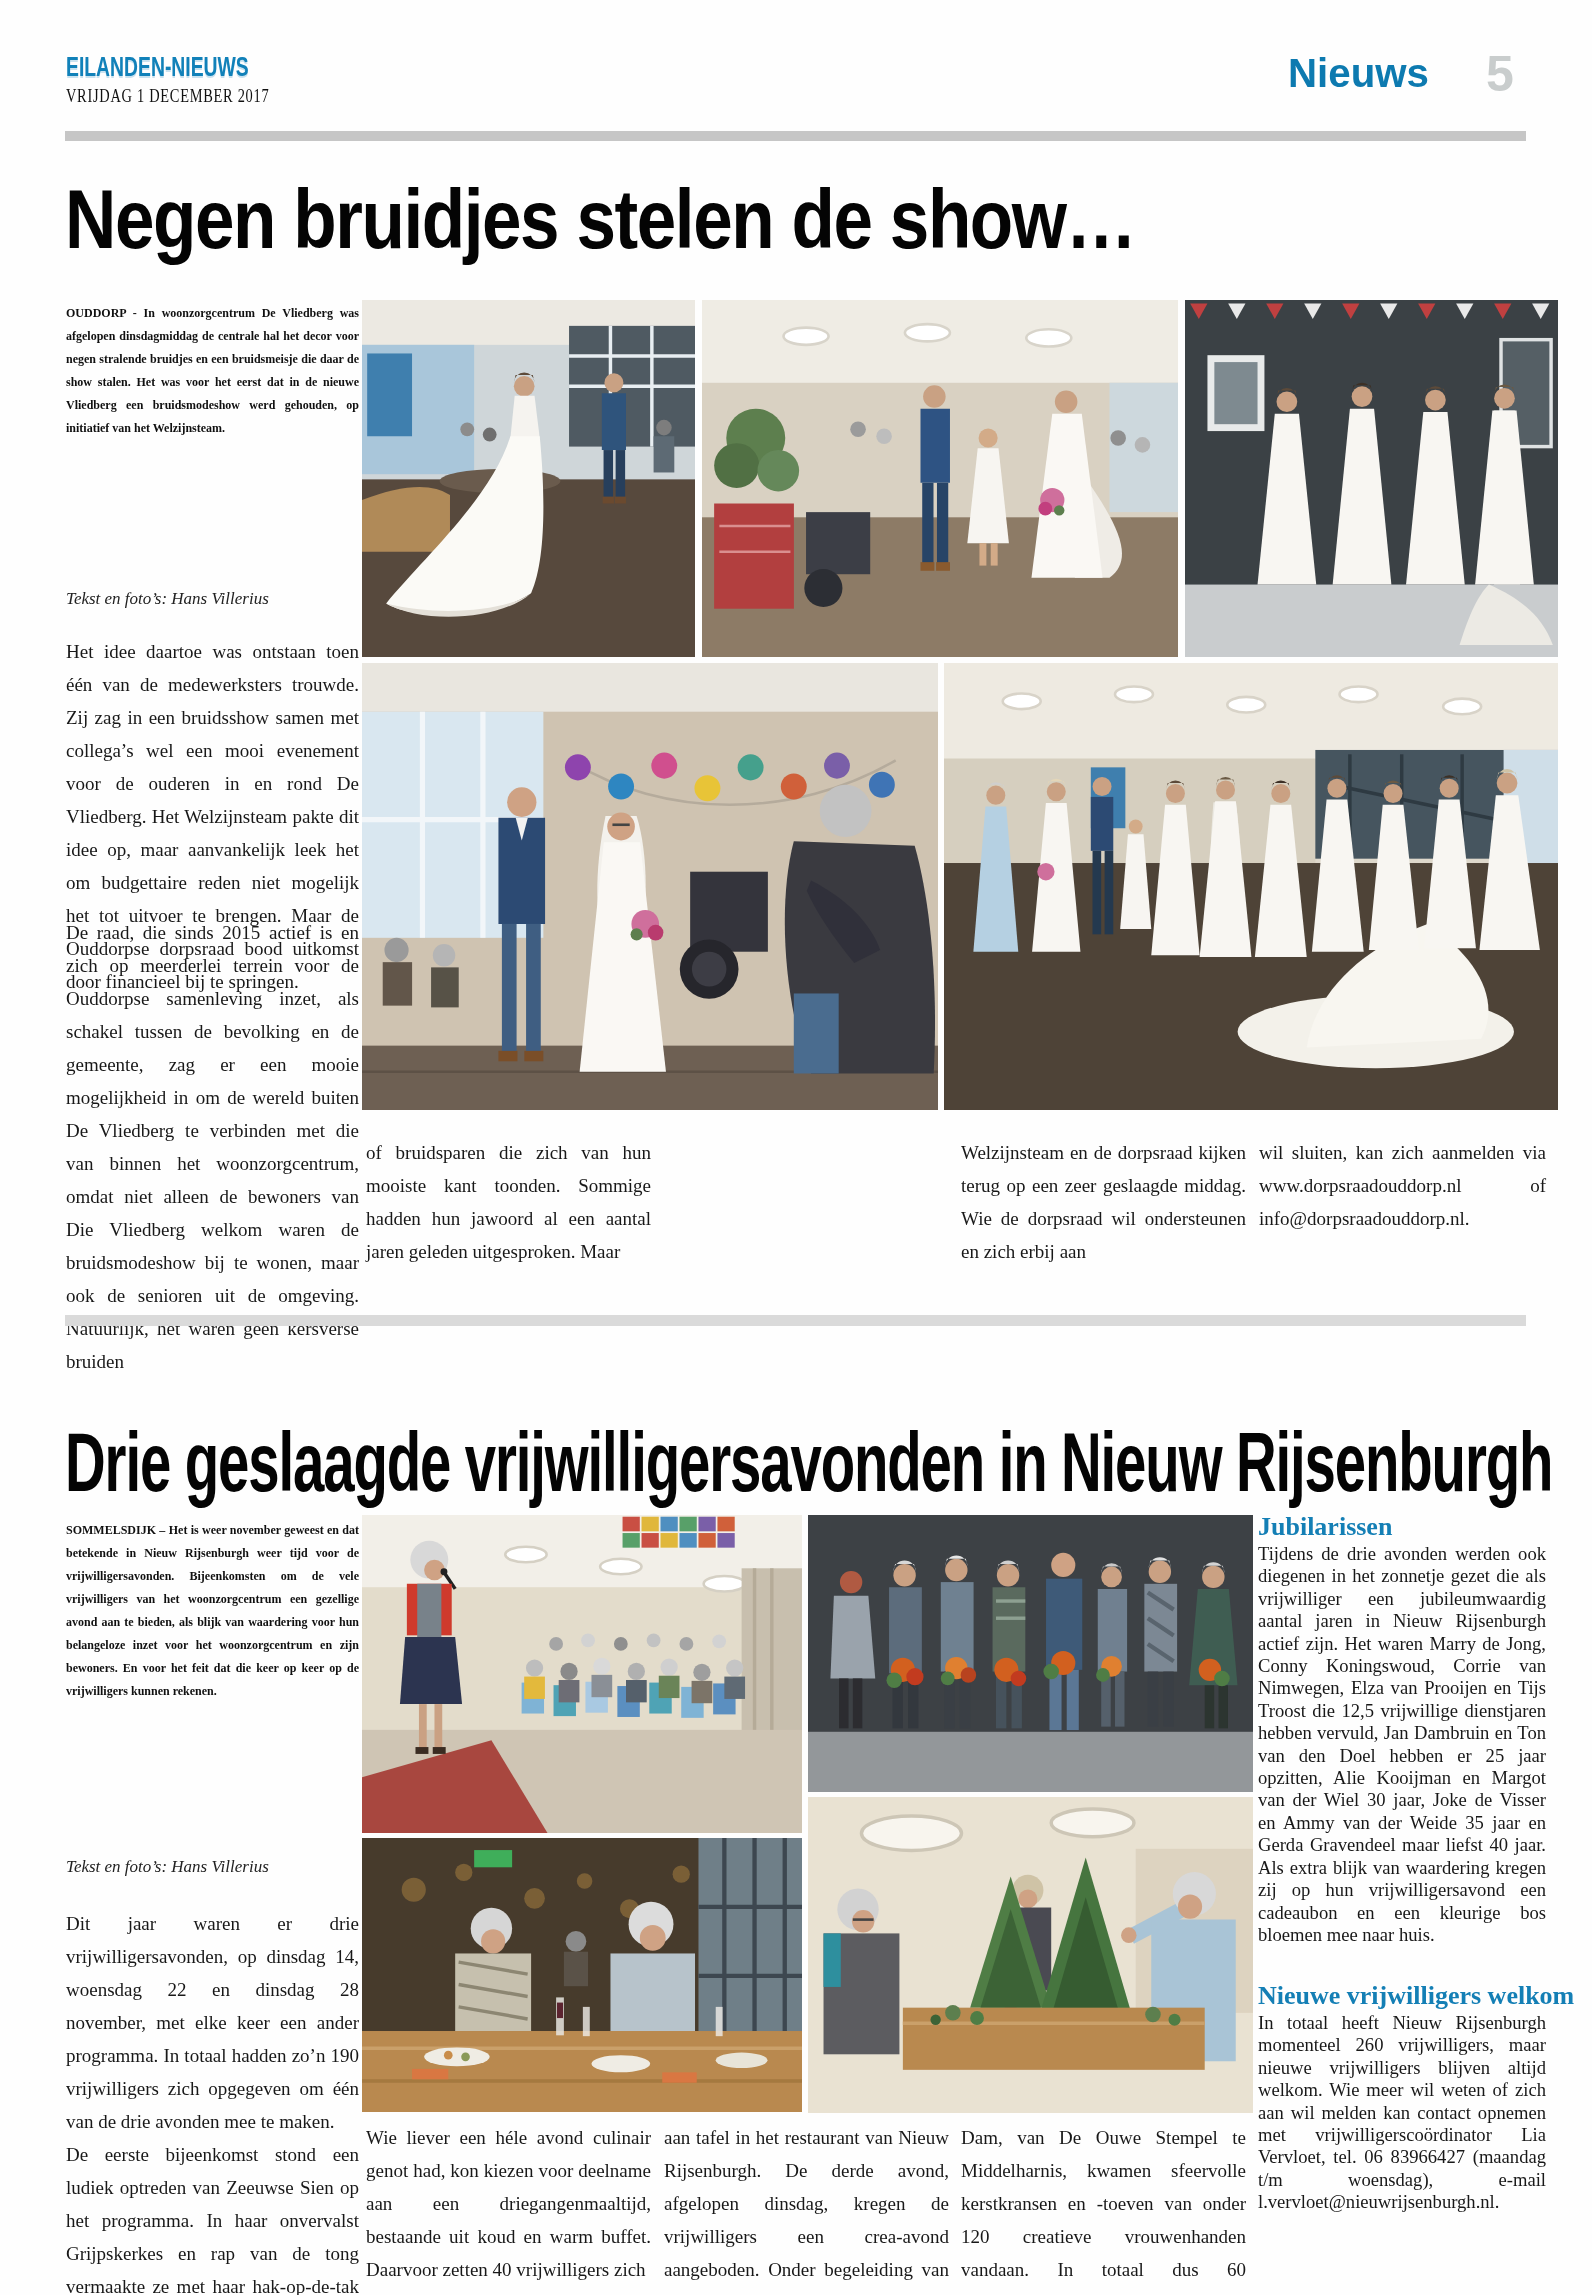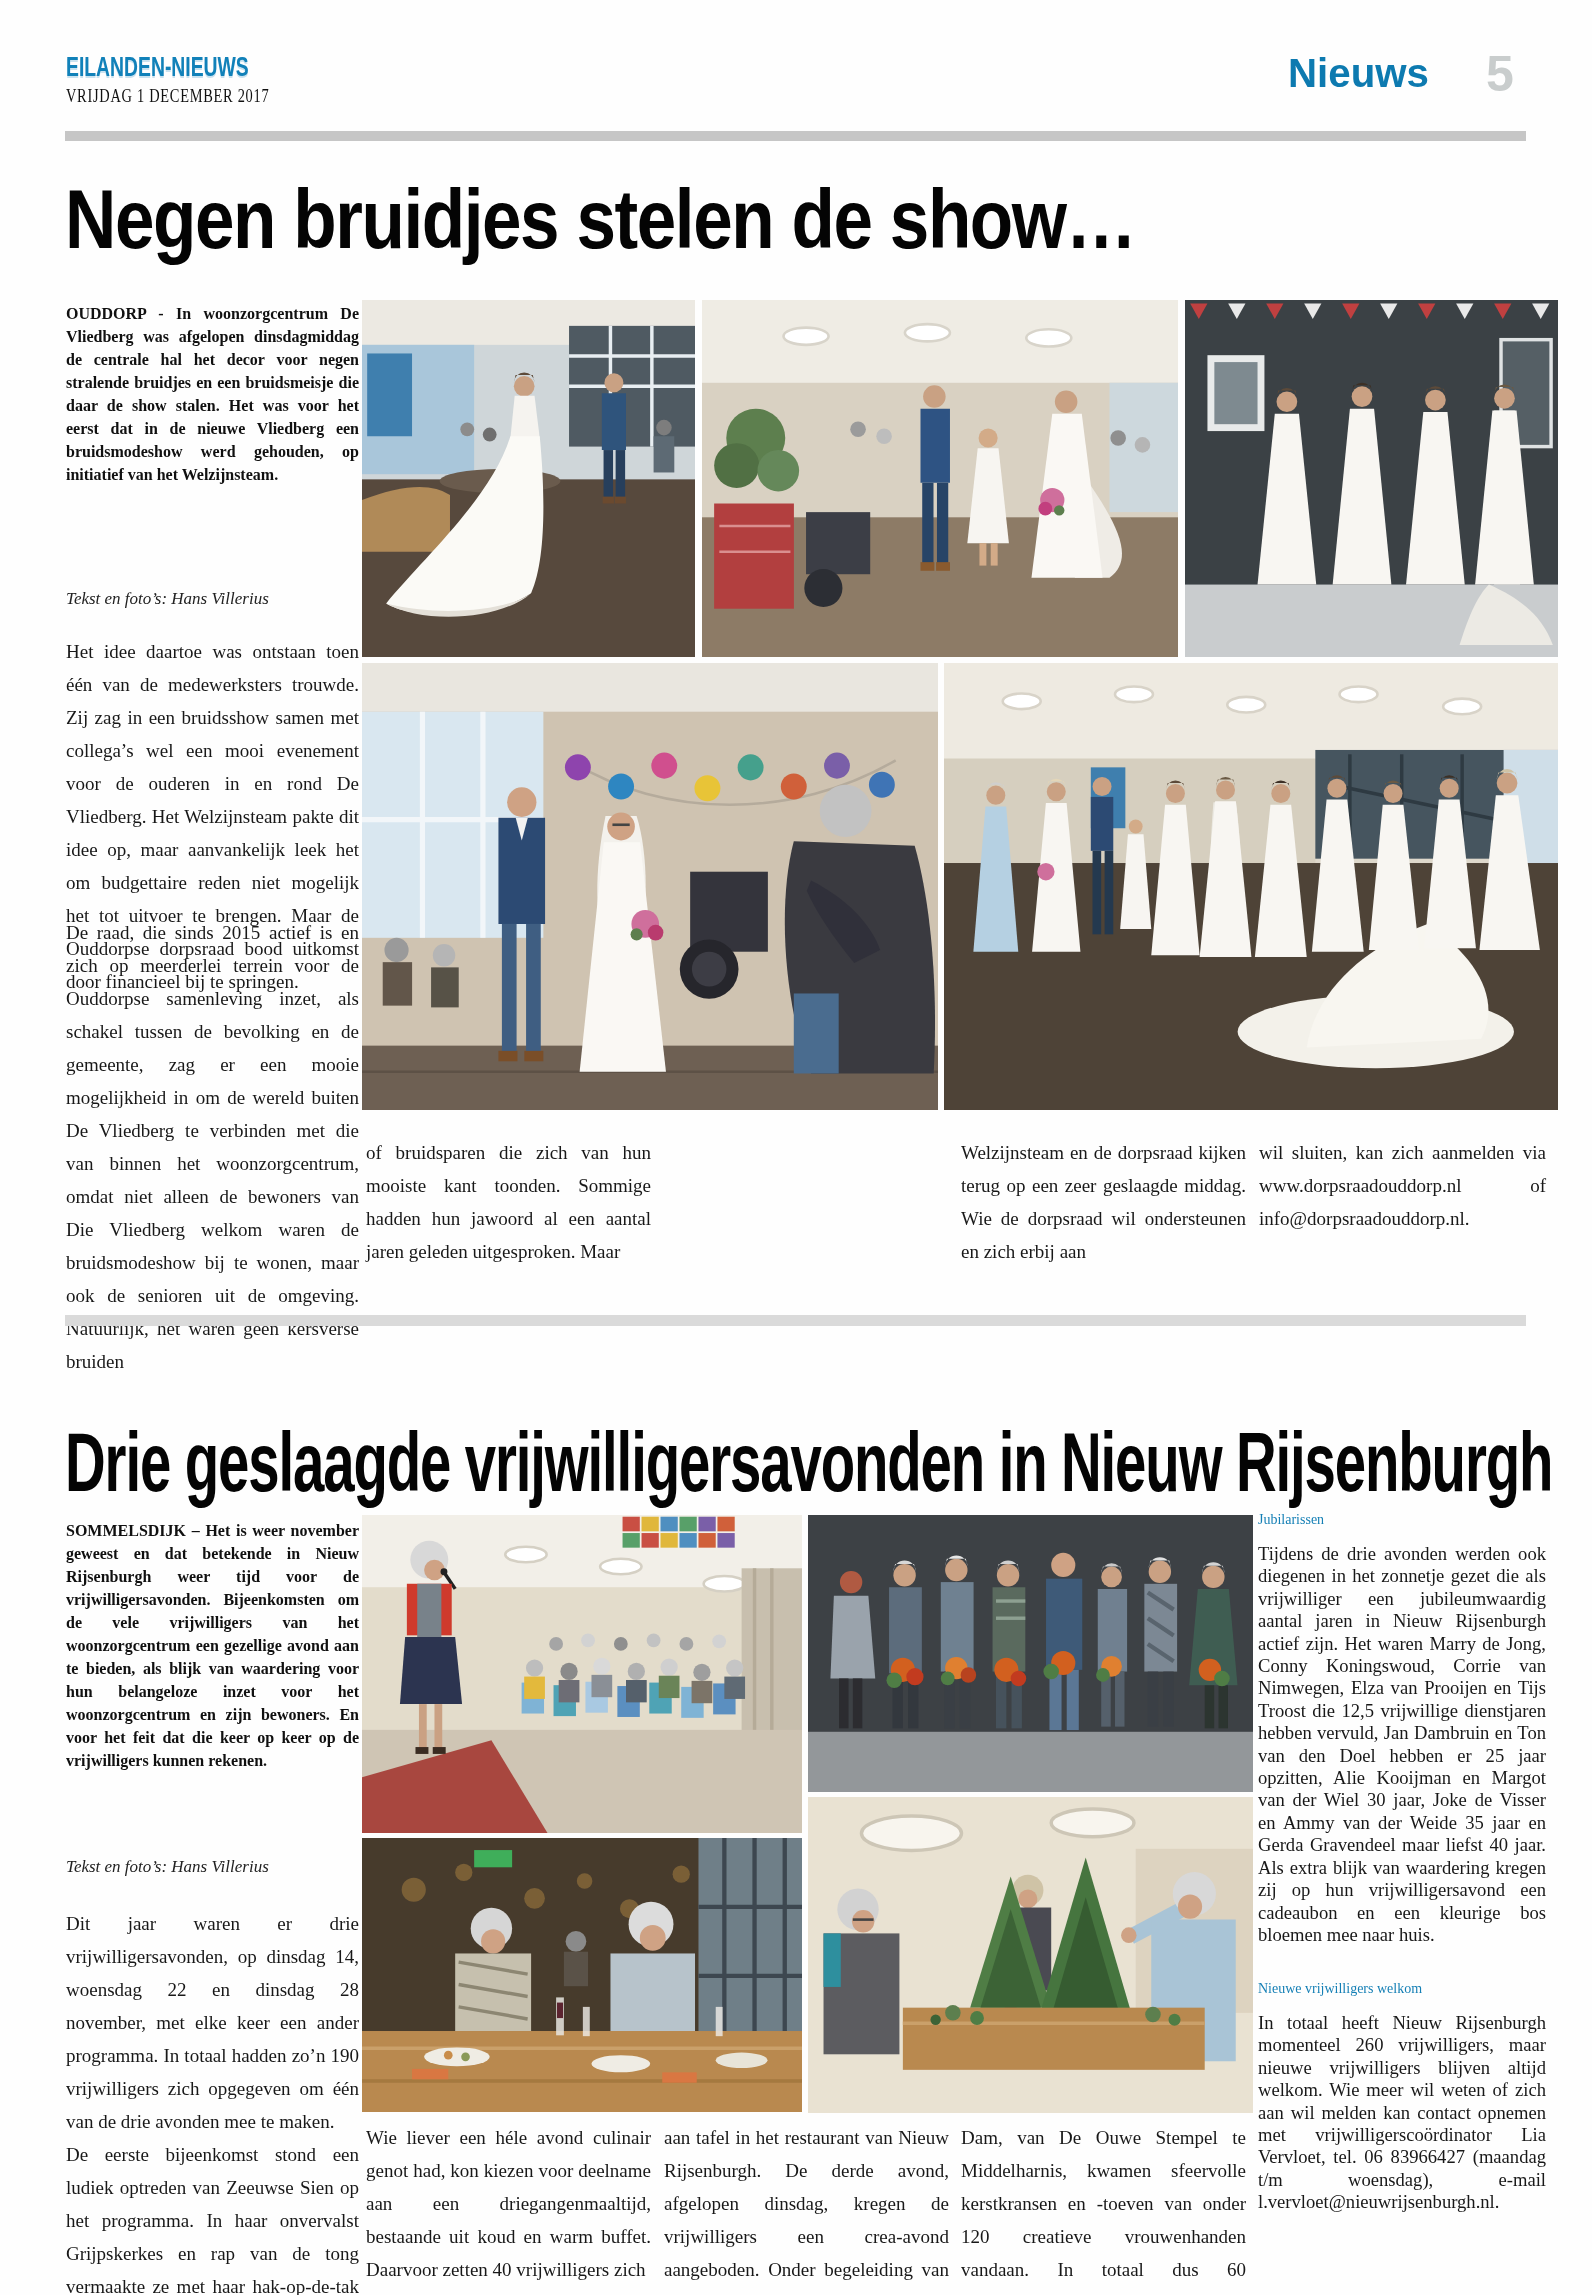--- a/index.html
+++ b/index.html
@@ -13,23 +13,23 @@
         text-shadow:0 1.7px 0 rgba(17,129,185,.22);}
   .dateline{font-size:18px;color:#111;letter-spacing:0.9px;white-space:nowrap;transform-origin:left top;}
   .section-label{font-family:"Liberation Sans",sans-serif;font-weight:700;font-size:41px;color:#0d7ab0;
         white-space:nowrap;transform-origin:left top;}
   .pagenum{font-family:"Liberation Sans",sans-serif;font-weight:700;font-size:50px;color:#c9cdcd;}
   .rule{background:#c6c6c6;}
   .rule2{background:#dadada;}
   .headline{font-family:"Liberation Sans",sans-serif;font-weight:700;color:#040404;
         white-space:nowrap;letter-spacing:-1.7px;transform-origin:left top;line-height:1;}
   .body-col{font-size:19px;line-height:33px;color:#181818;}
-  .lead{font-weight:700;font-size:16px;line-height:23px;color:#101010;}
+  .lead{font-weight:700;font-size:12px;line-height:23px;color:#101010;}
   .byline{font-style:italic;font-size:17px;color:#222;}
-  .subhead{font-weight:400;font-size:14px;color:#147fb5;}
+  .subhead{font-weight:700;font-size:26px;color:#147fb5;}
   .photo{position:absolute;background:#d8d4cc;overflow:hidden;}
   .photo svg{display:block;width:100%;height:100%;}
 </style>
 </head>
 <body>
 
 <div class="page">
 
   <div class="abs logo" style="left: 66px; top: 52px; transform: scaleX(0.716724);">EILANDEN-NIEUWS</div>
   <div class="abs dateline" style="left: 66px; top: 86px; transform: scaleX(0.8);">VRIJDAG 1 DECEMBER 2017</div>

